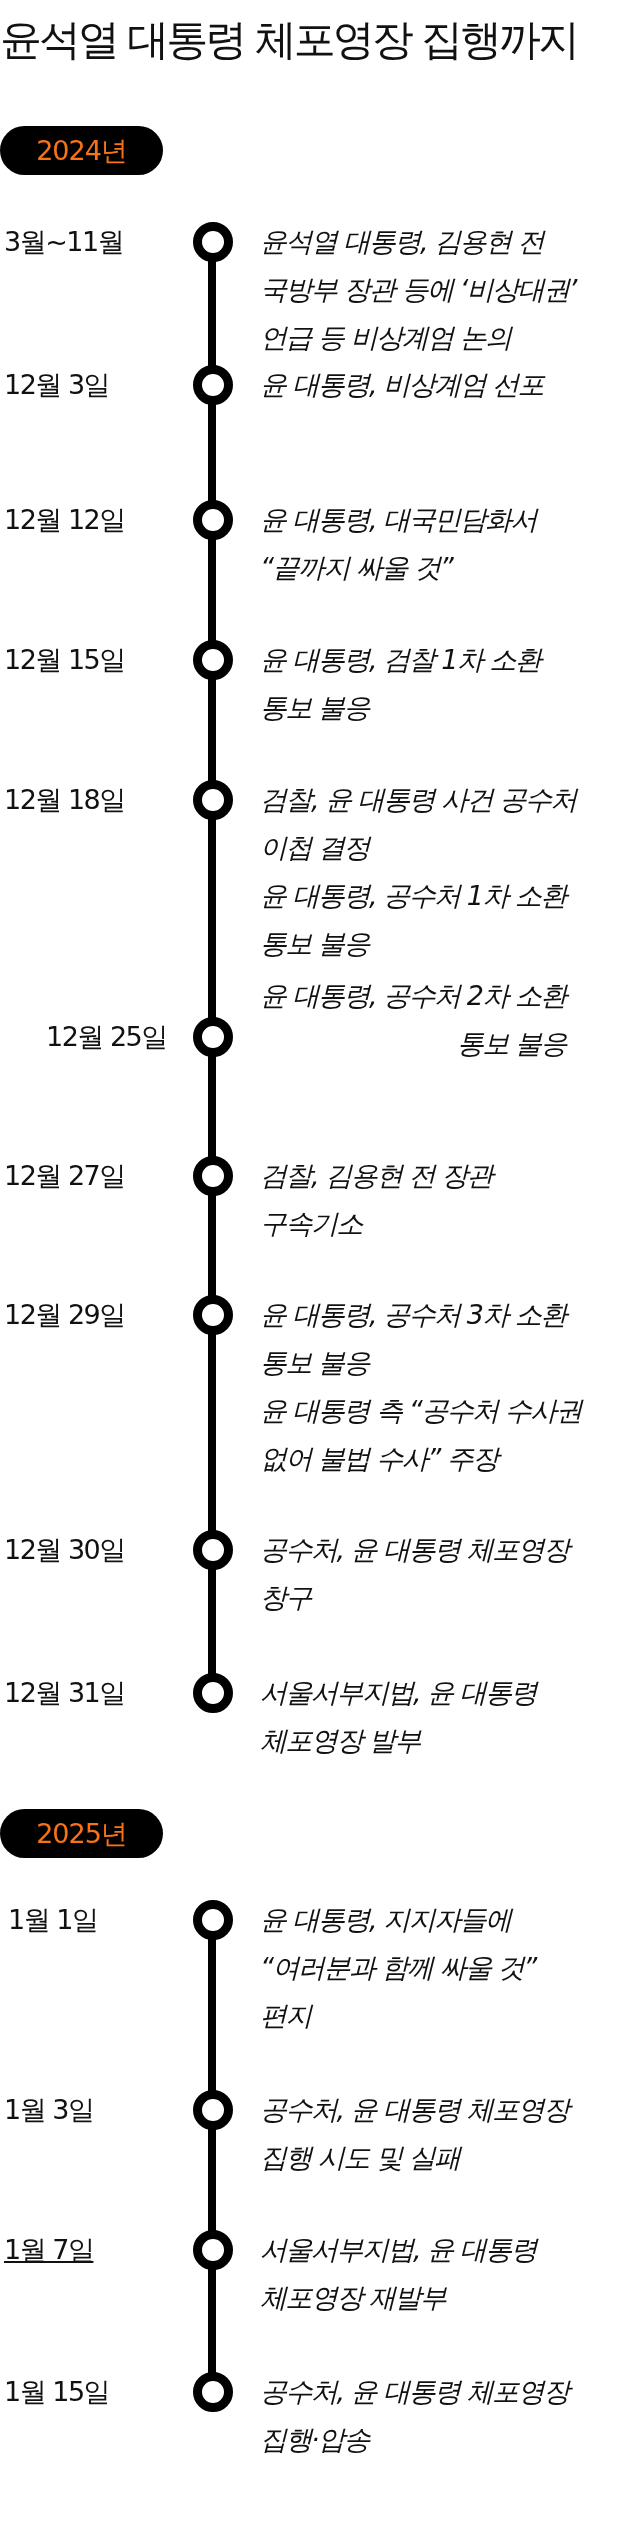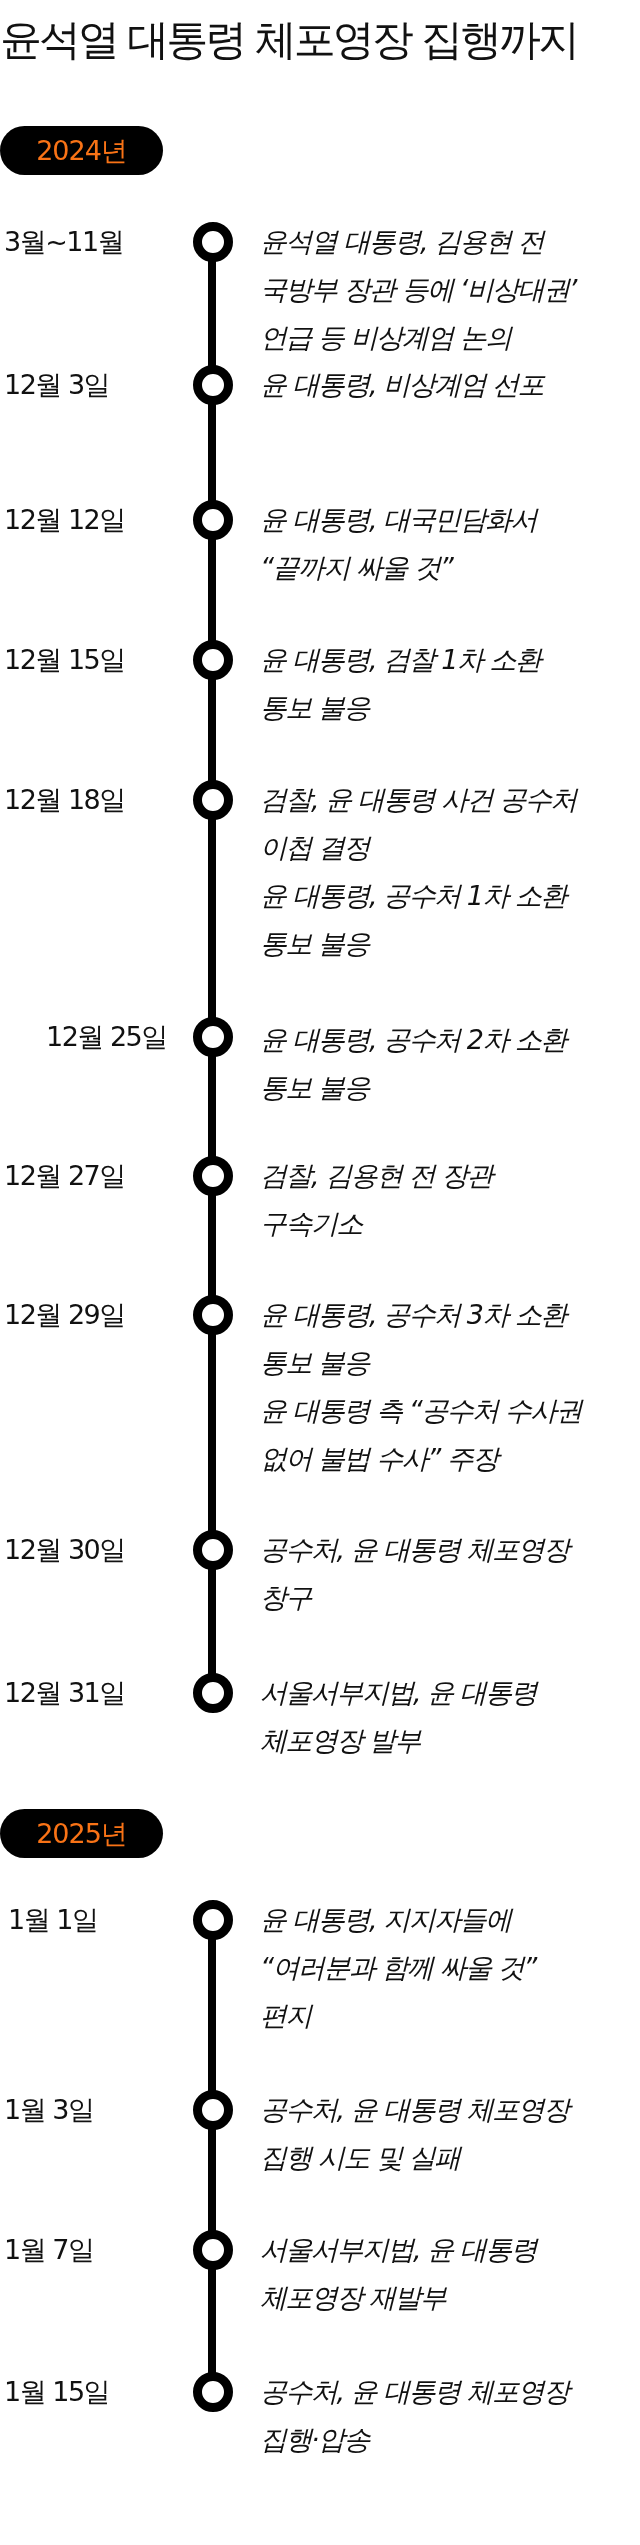--- a/index.html
+++ b/index.html
@@ -67,21 +67,21 @@
   <div class="desc" style="top:800px;">
     <div>검찰, 윤 대통령 사건 공수처</div>
       <div>이첩 결정</div>
       <div>윤 대통령, 공수처 1차 소환</div>
       <div>통보 불응</div>
   </div>
 </div>
 <div>
   <div class="date" style="top:1037px;margin-left:42px;">12월 25일</div>
   <div class="node" style="top:1037px;"></div>
-  <div class="desc" style="top:1040px;">
+  <div class="desc" style="top:996px;text-align:right;">
     <div>윤 대통령, 공수처 2차 소환</div>
       <div>통보 불응</div>
   </div>
 </div>
 <div>
   <div class="date" style="top:1176px;">12월 27일</div>
   <div class="node" style="top:1176px;"></div>
   <div class="desc" style="top:1176px;">
     <div>검찰, 김용현 전 장관</div>
       <div>구속기소</div>
@@ -130,21 +130,21 @@
 </div>
 <div>
   <div class="date" style="top:2110px;">1월 3일</div>
   <div class="node" style="top:2110px;"></div>
   <div class="desc" style="top:2110px;">
     <div>공수처, 윤 대통령 체포영장</div>
       <div>집행 시도 및 실패</div>
   </div>
 </div>
 <div>
-  <div class="date" style="top:2250px;">1월 7일</div>
+  <div class="date" style="top:2250px;text-decoration:underline;">1월 7일</div>
   <div class="node" style="top:2250px;"></div>
   <div class="desc" style="top:2250px;">
     <div>서울서부지법, 윤 대통령</div>
       <div>체포영장 재발부</div>
   </div>
 </div>
 <div>
   <div class="date" style="top:2392px;">1월 15일</div>
   <div class="node" style="top:2392px;"></div>
   <div class="desc" style="top:2392px;">

